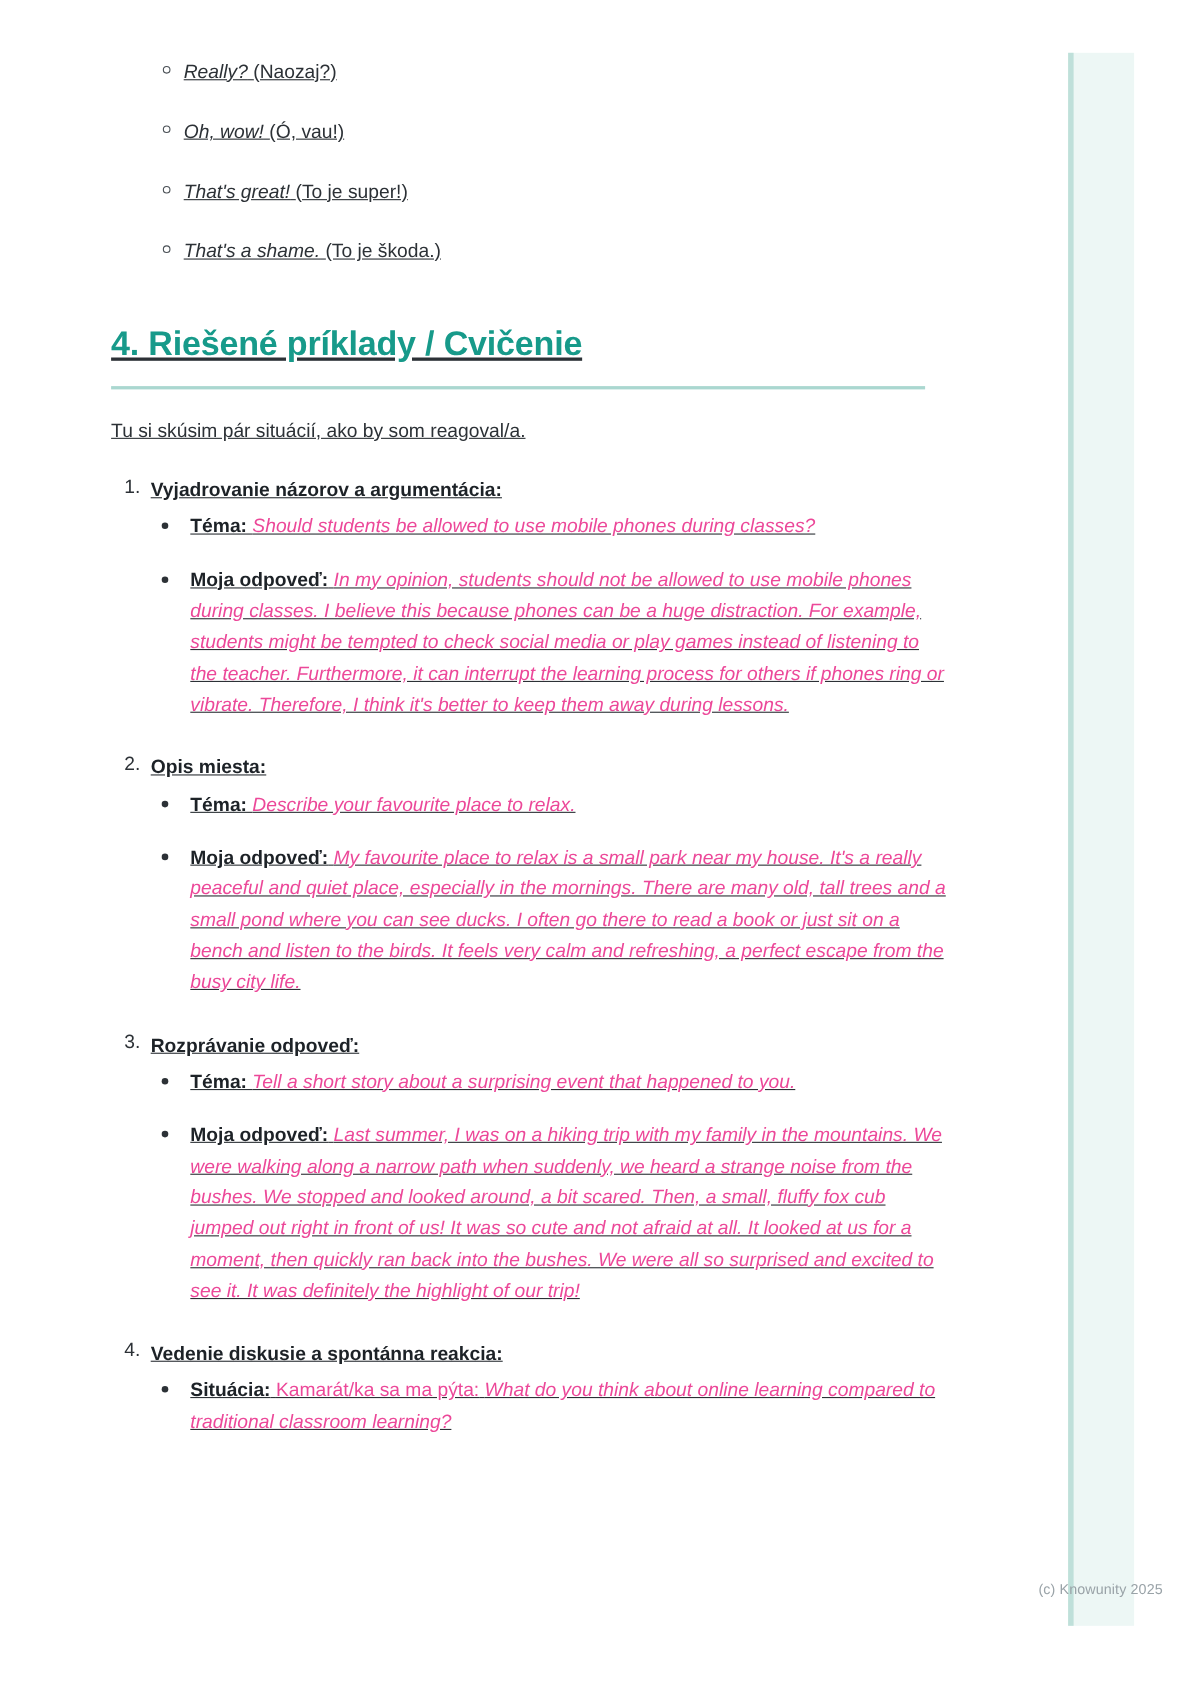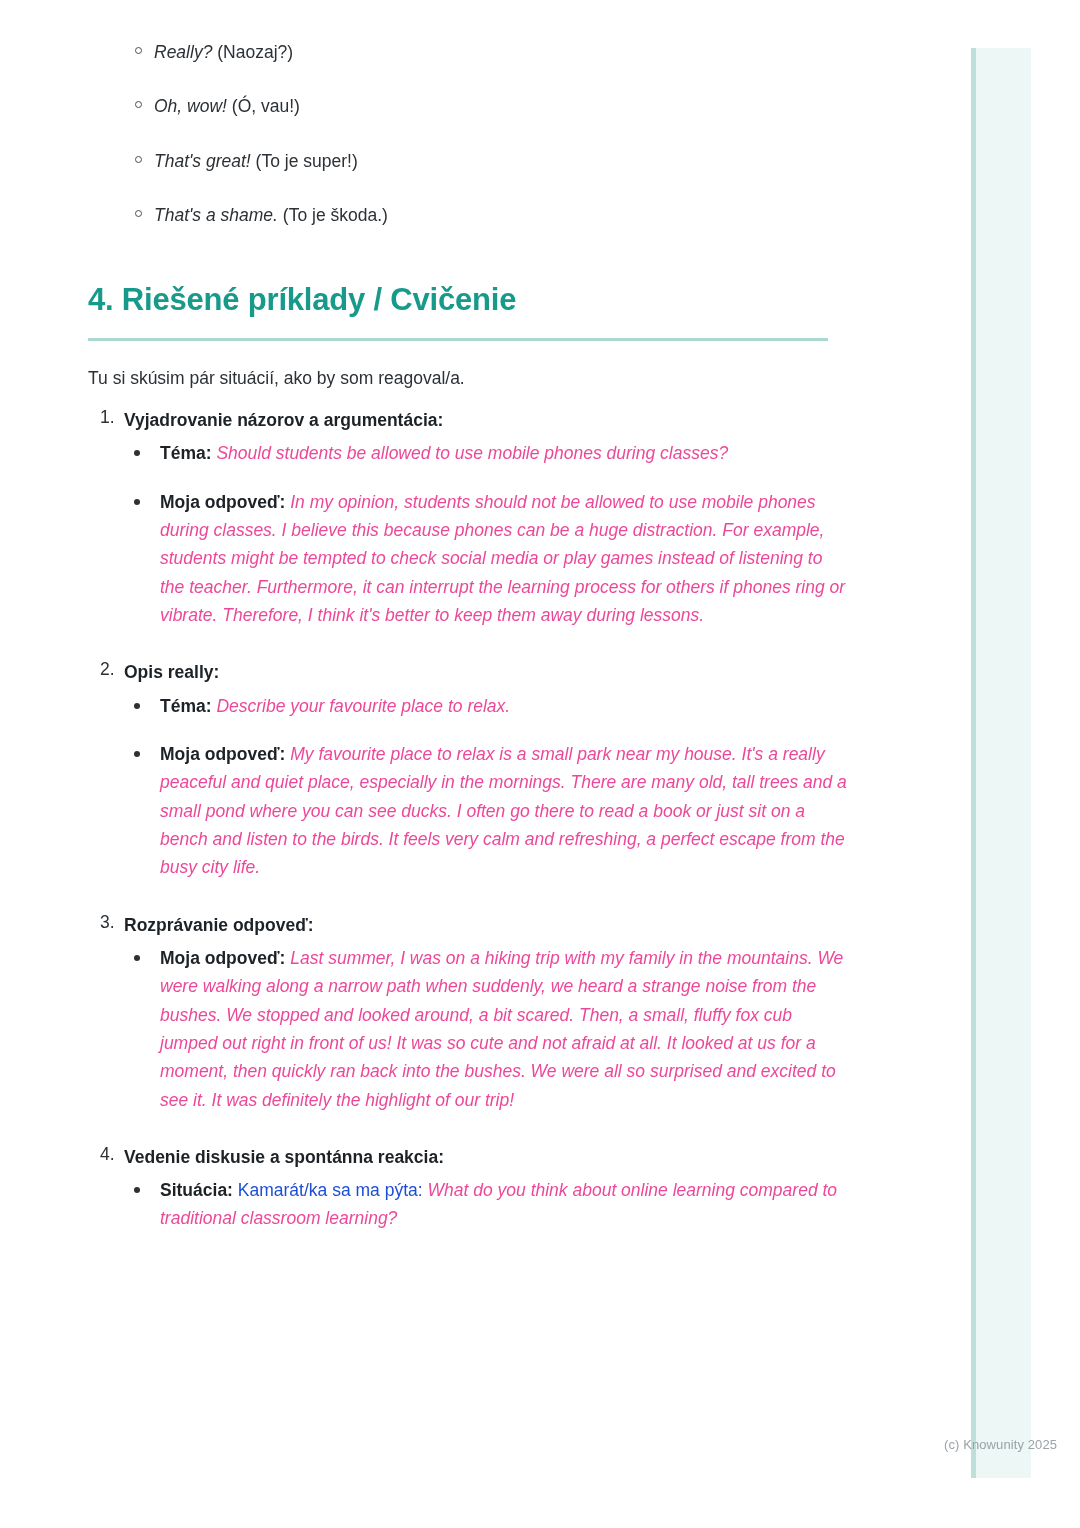--- a/index.html
+++ b/index.html
@@ -33,21 +33,22 @@
     height: 1430px;
     background: #bfe0da;
   }
 
   
   #page {
     position: absolute;
     left: 0;
     top: 0;
     width: 940px;
-    padding: 0;
+    padding: 13px;
+    text-decoration: underline;
   }
 
   .content {
     padding: 40px 90px 0 88px;
   }
 
   
   ul, ol {
     margin: 0;
     padding: 0;
@@ -100,21 +101,21 @@
     font-size: 17.5px;
     margin: 24px 0 0 0;
     line-height: 1.5;
     color: #2c3136;
   }
 
   
   ol.num-list {
     list-style: none;
     counter-reset: item;
-    margin: 16px 0 0 0;
+    margin: 28px 0 0 0;
     padding: 0;
   }
   ol.num-list > li.num-item {
     position: relative;
     padding-left: 36px;
     margin: 0 0 0 0;
   }
   ol.num-list > li.num-item::before {
     counter-increment: item;
     content: counter(item) ".";
@@ -161,21 +162,21 @@
     font-weight: bold;
     font-style: normal;
     color: #1d2227;
   }
   .body-it {
     font-style: italic;
     color: #ec4899;
   }
   .body-ro {
     font-style: normal;
-    color: #1d4ed8;
+    color: #ec4899;
   }
   .gap-lg { height: 30px; }
 
   
   #watermark {
     position: absolute;
     left: 944px;
     top: 1437px;
     font-size: 13px;
     color: #9aa3a8;
@@ -221,35 +222,38 @@
             <span class="dot"></span><span class="lbl">Téma:</span> <span class="body-it">Should students be allowed to use mobile phones during classes?</span>
           </li>
           <li class="bullet-item">
             <span class="dot"></span><span class="lbl">Moja odpoveď:</span> <span class="body-it">In my opinion, students should not be allowed to use mobile phones during classes. I believe this because phones can be a huge distraction. For example, students might be tempted to check social media or play games instead of listening to the teacher. Furthermore, it can interrupt the learning process for others if phones ring or vibrate. Therefore, I think it's better to keep them away during lessons.</span>
           </li>
         </ul>
         <div class="gap-lg"></div>
       </li>
 
       <li class="num-item">
-        <div class="num-heading">Opis really:</div>
+        <div class="num-heading">Opis miesta:</div>
         <ul class="bullet-list">
           <li class="bullet-item">
             <span class="dot"></span><span class="lbl">Téma:</span> <span class="body-it">Describe your favourite place to relax.</span>
           </li>
           <li class="bullet-item">
             <span class="dot"></span><span class="lbl">Moja odpoveď:</span> <span class="body-it">My favourite place to relax is a small park near my house. It's a really peaceful and quiet place, especially in the mornings. There are many old, tall trees and a small pond where you can see ducks. I often go there to read a book or just sit on a bench and listen to the birds. It feels very calm and refreshing, a perfect escape from the busy city life.</span>
           </li>
         </ul>
         <div class="gap-lg"></div>
       </li>
 
       <li class="num-item">
         <div class="num-heading">Rozprávanie odpoveď:</div>
         <ul class="bullet-list">
+          <li class="bullet-item">
+            <span class="dot"></span><span class="lbl">Téma:</span> <span class="body-it">Tell a short story about a surprising event that happened to you.</span>
+          </li>
           <li class="bullet-item">
             <span class="dot"></span><span class="lbl">Moja odpoveď:</span> <span class="body-it">Last summer, I was on a hiking trip with my family in the mountains. We were walking along a narrow path when suddenly, we heard a strange noise from the bushes. We stopped and looked around, a bit scared. Then, a small, fluffy fox cub jumped out right in front of us! It was so cute and not afraid at all. It looked at us for a moment, then quickly ran back into the bushes. We were all so surprised and excited to see it. It was definitely the highlight of our trip!</span>
           </li>
         </ul>
         <div class="gap-lg"></div>
       </li>
 
       <li class="num-item">
         <div class="num-heading">Vedenie diskusie a spontánna reakcia:</div>
         <ul class="bullet-list">

